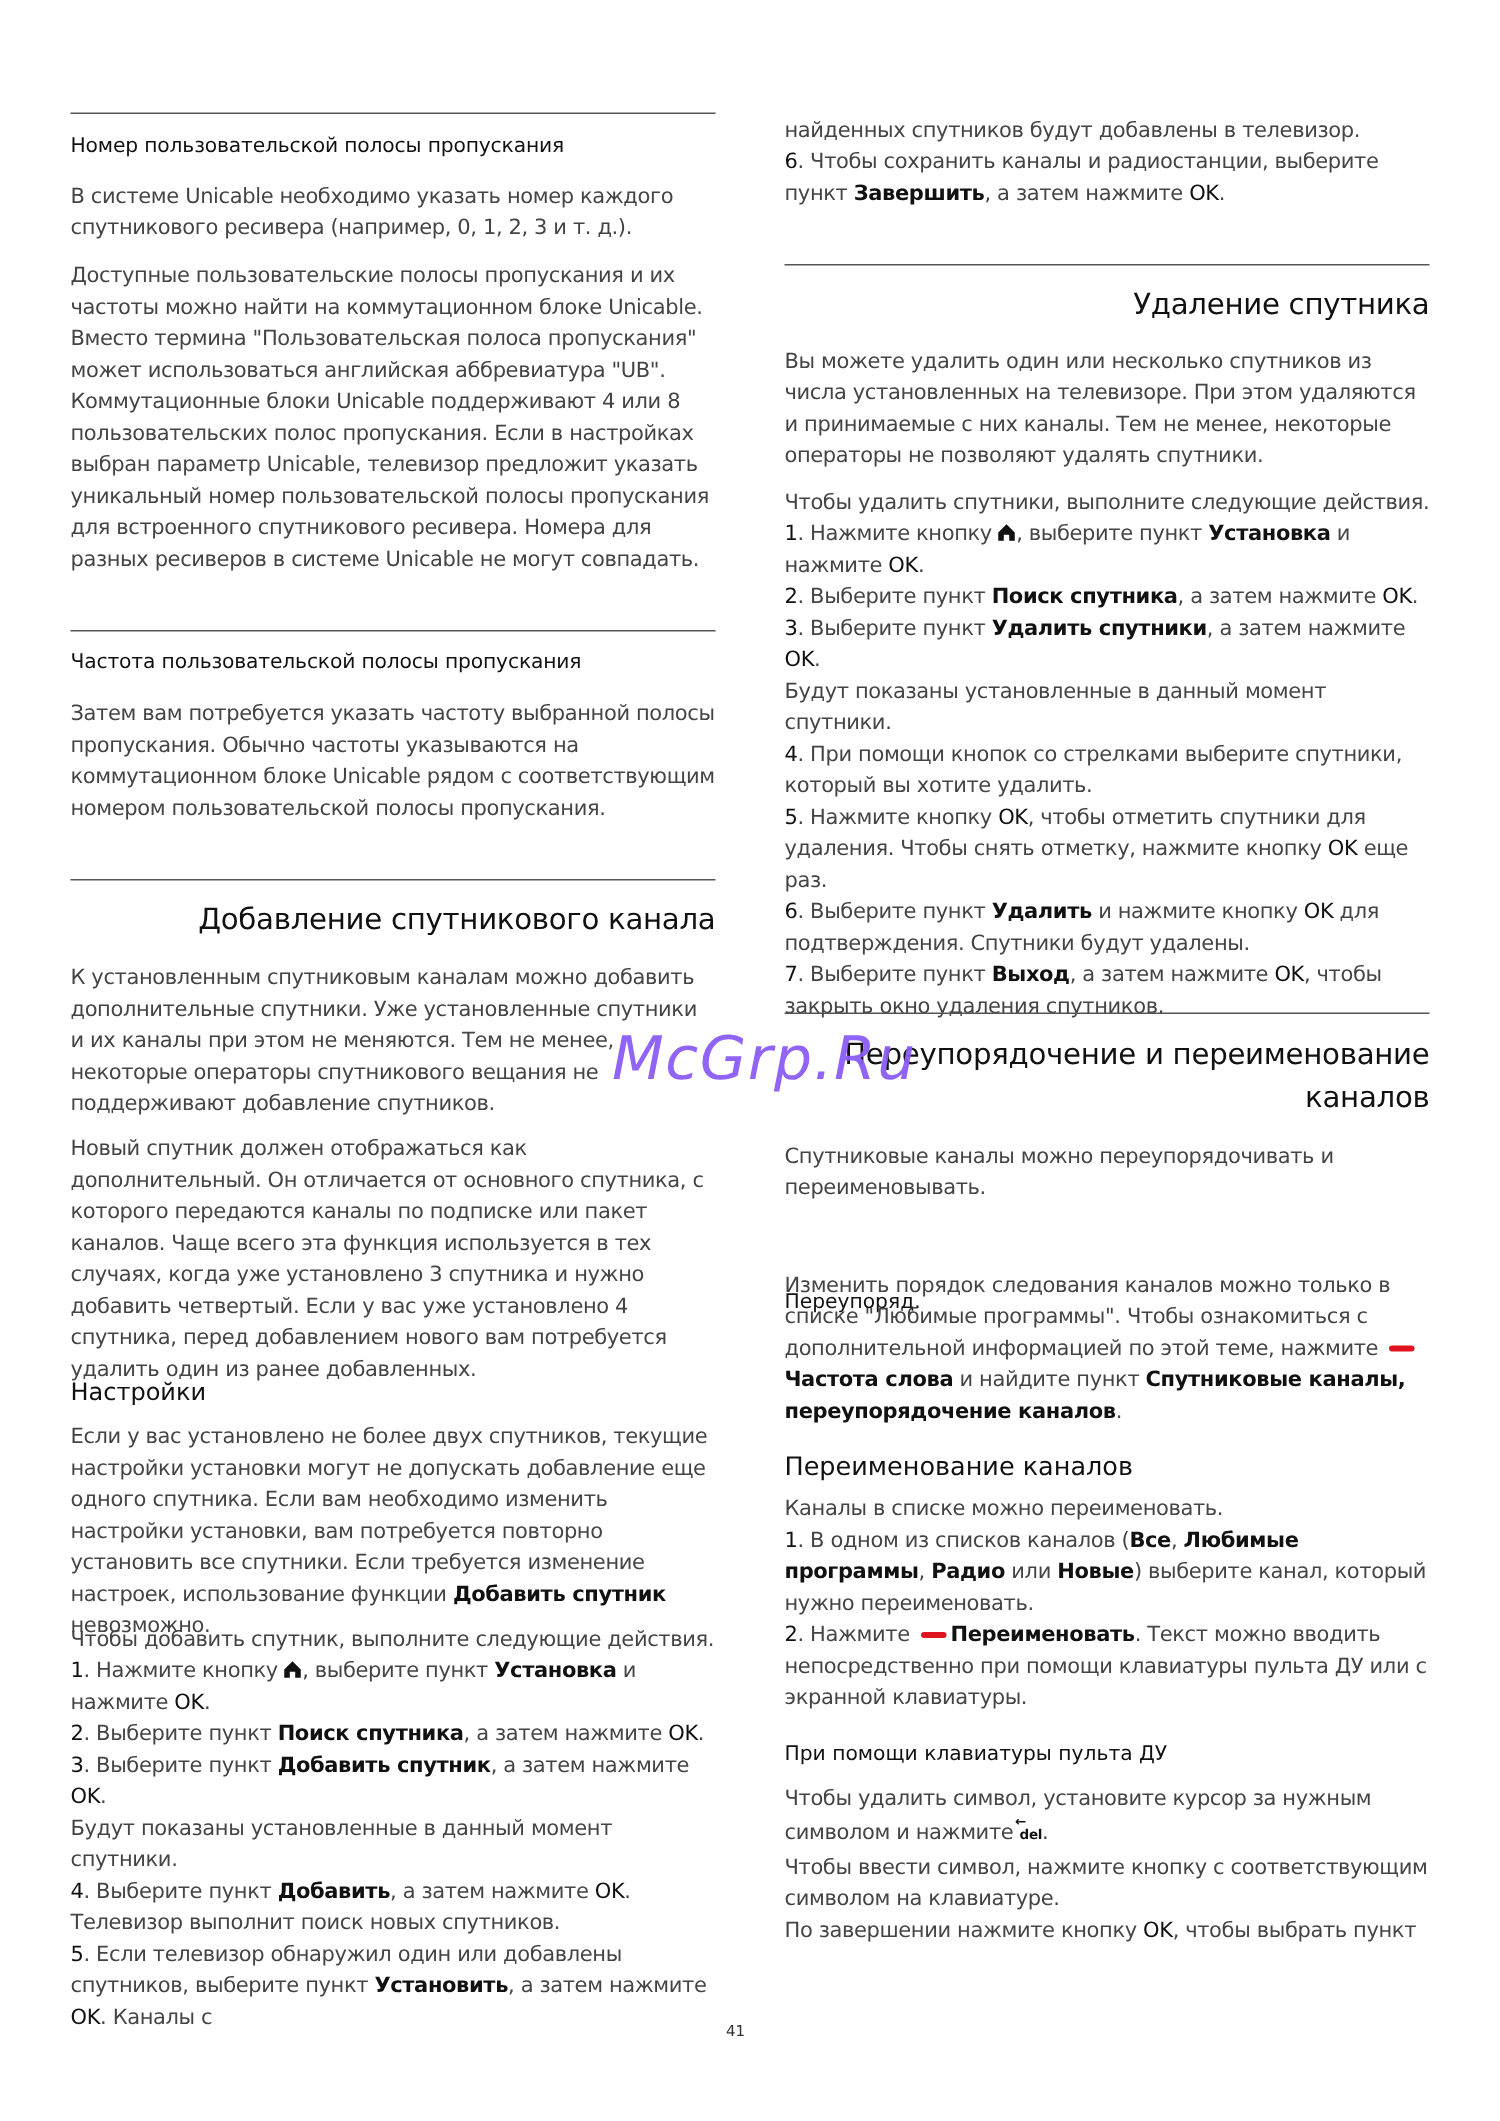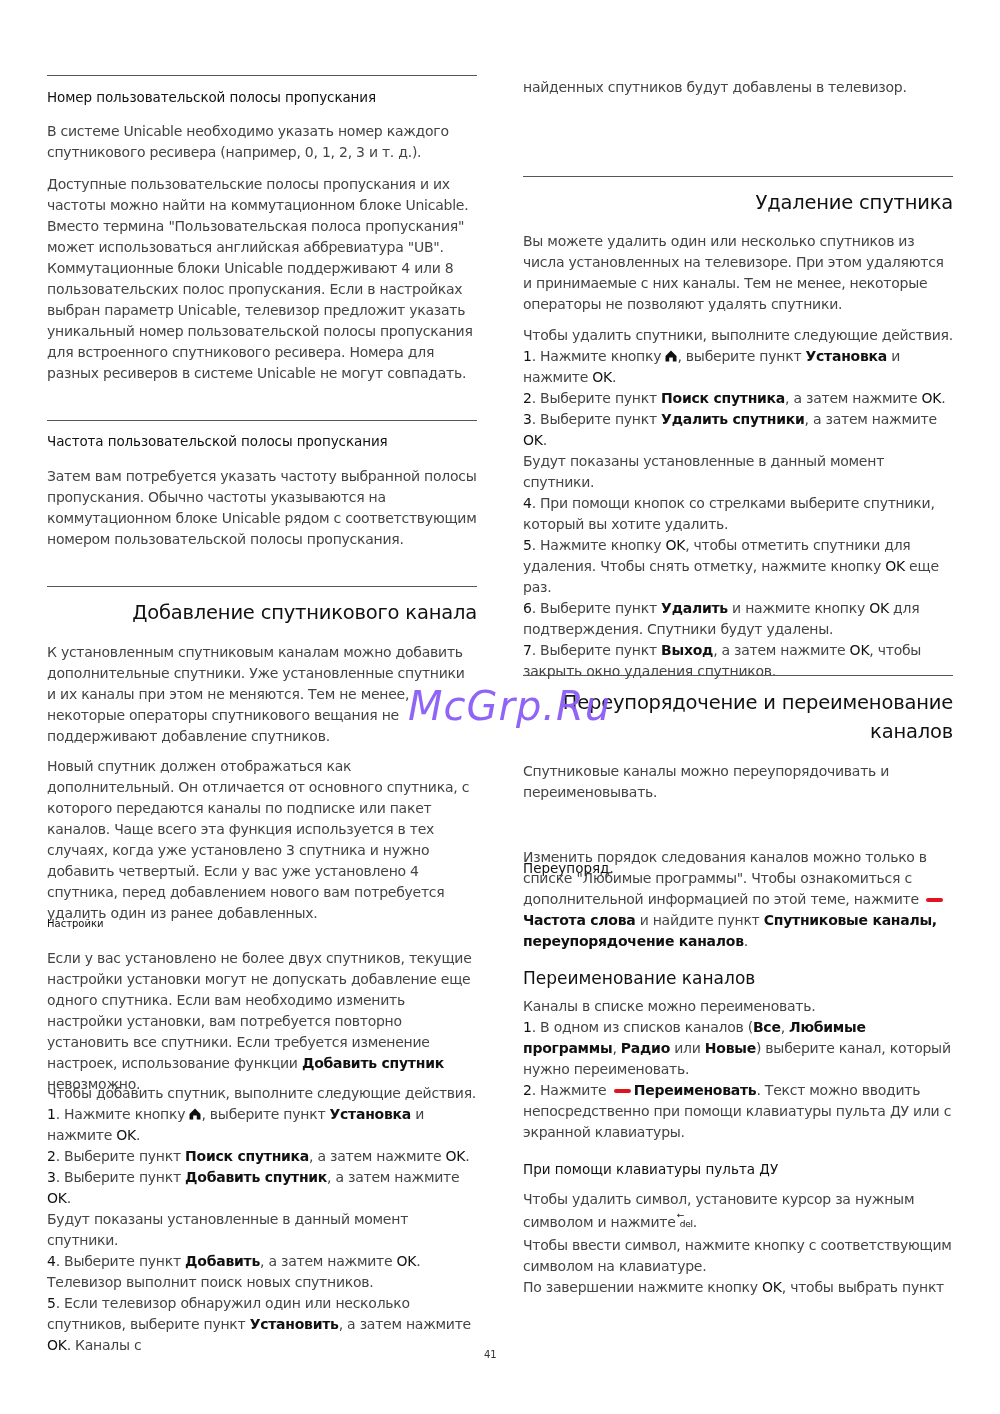--- a/index.html
+++ b/index.html
@@ -4,28 +4,28 @@
 <style>
   html, body { margin:0; padding:0; background:#ffffff; }
   body { width:1000px; height:1414px; position:relative; overflow:hidden;
          font-family:"DejaVu Sans", "Liberation Sans", sans-serif; color:#3a3a3a; }
   .col { position:absolute; top:0; width:430px; }
   .col-left { left:47px; }
   .col-right { left:523px; }
   .rule { border-top:1.5px solid #555; height:0; margin:0; }
   .h2 { font-size:13.5px; color:#111; font-weight:normal; margin:0; letter-spacing:-0.1px; }
   .h1 { font-size:19.5px; color:#111; font-weight:normal; margin:0; line-height:29px; letter-spacing:-0.2px;text-align:right; }
-  .h3 { font-size:10px; color:#111; margin:0; }
+  .h3 { font-size:16px; color:#111; margin:0; }
   .p { font-size:14px; line-height:21px; margin:0; letter-spacing:-0.25px; color:#444; }
   .b { color:#111; font-weight:bold; font-weight:600; }
   .n { color:#111; }
   .abs { position:absolute; left:0; right:0; }
   .red-key { display:inline-block; width:17px; height:4px; background:#e0141e; border-radius:2px; vertical-align:middle; margin:0 3px; }
   .home-icon { display:inline-block; width:12px; height:12px; vertical-align:-1px; }
-  .del-icon { font-size:9px; font-weight:normal; color:#111; position:relative; display:inline-block; padding-top:4px; }
+  .del-icon { font-size:9px; font-weight:bold; color:#111; position:relative; display:inline-block; padding-top:4px; }
   .del-icon::before { content:"\2190"; position:absolute; top:-5px; left:-3px; font-size:9px; }
   .watermark { position:absolute; left:408px; top:683px; font-size:40px; font-style:italic;
                color:#8b5cf6; font-family:"DejaVu Sans", sans-serif; letter-spacing:1px; opacity:0.95; }
   .page-num { position:absolute; left:484px; top:1349px; font-size:10px; color:#333; }
 </style>
 </head>
 <body>
 
 <div class="col col-left">
   <div class="abs rule" style="top:75px;"></div>
@@ -48,27 +48,28 @@
   <div class="abs p" style="top:1083px;">
     <div>Чтобы добавить спутник, выполните следующие действия.</div>
     <div><span class="n">1</span><span>. Нажмите кнопку </span><svg class="home-icon" viewBox="0 0 12 12">
           <path d="M6 0.5 L11.5 6 L11.5 11.5 L7.8 11.5 L7.8 7.5 L4.2 7.5 L4.2 11.5 L0.5 11.5 L0.5 6 Z" fill="#111"></path>
         </svg><span>, выберите пункт </span><span class="b">Установка</span><span> и нажмите </span><span class="n">OK</span>.</div>
     <div><span class="n">2</span><span>. Выберите пункт </span><span class="b">Поиск спутника</span><span>, а затем нажмите </span><span class="n">OK</span>.</div>
     <div><span class="n">3</span><span>. Выберите пункт </span><span class="b">Добавить спутник</span><span>, а затем нажмите </span><span class="n">OK</span>.</div>
     <div>Будут показаны установленные в данный момент спутники.</div>
     <div><span class="n">4</span><span>. Выберите пункт </span><span class="b">Добавить</span><span>, а затем нажмите </span><span class="n">OK</span>.</div>
     <div>Телевизор выполнит поиск новых спутников.</div>
-    <div><span class="n">5</span><span>. Если телевизор обнаружил один или несколько спутников, выберите пункт </span><span class="b">Установить</span><span>, а затем нажмите </span><span class="n">OK</span><span>. Каналы с</span></div>
+    <div><span class="n">5</span><span>. Если телевизор обнаружил один или добавлены спутников, выберите пункт </span><span class="b">Установить</span><span>, а затем нажмите </span><span class="n">OK</span><span>. Каналы с</span></div>
   </div>
 </div>
 
 <div class="col col-right">
   <div class="abs p" style="top:77px;">
     <div>найденных спутников будут добавлены в телевизор.</div>
+    <div><span class="n">6</span><span>. Чтобы сохранить каналы и радиостанции, выберите пункт </span><span class="b">Завершить</span><span>, а затем нажмите </span><span class="n">OK</span>.</div>
   </div>
 
   <div class="abs rule" style="top:176px;"></div>
   <h2 class="abs h1" style="top:188px;">Удаление спутника</h2>
   <p class="abs p" style="top:231px;">Вы можете удалить один или несколько спутников из числа установленных на телевизоре. При этом удаляются и принимаемые с них каналы. Тем не менее, некоторые операторы не позволяют удалять спутники.</p>
   <div class="abs p" style="top:325px;">
     <div>Чтобы удалить спутники, выполните следующие действия.</div>
     <div><span class="n">1</span><span>. Нажмите кнопку </span><svg class="home-icon" viewBox="0 0 12 12">
           <path d="M6 0.5 L11.5 6 L11.5 11.5 L7.8 11.5 L7.8 7.5 L4.2 7.5 L4.2 11.5 L0.5 11.5 L0.5 6 Z" fill="#111"></path>
         </svg><span>, выберите пункт </span><span class="b">Установка</span><span> и нажмите </span><span class="n">OK</span>.</div>

